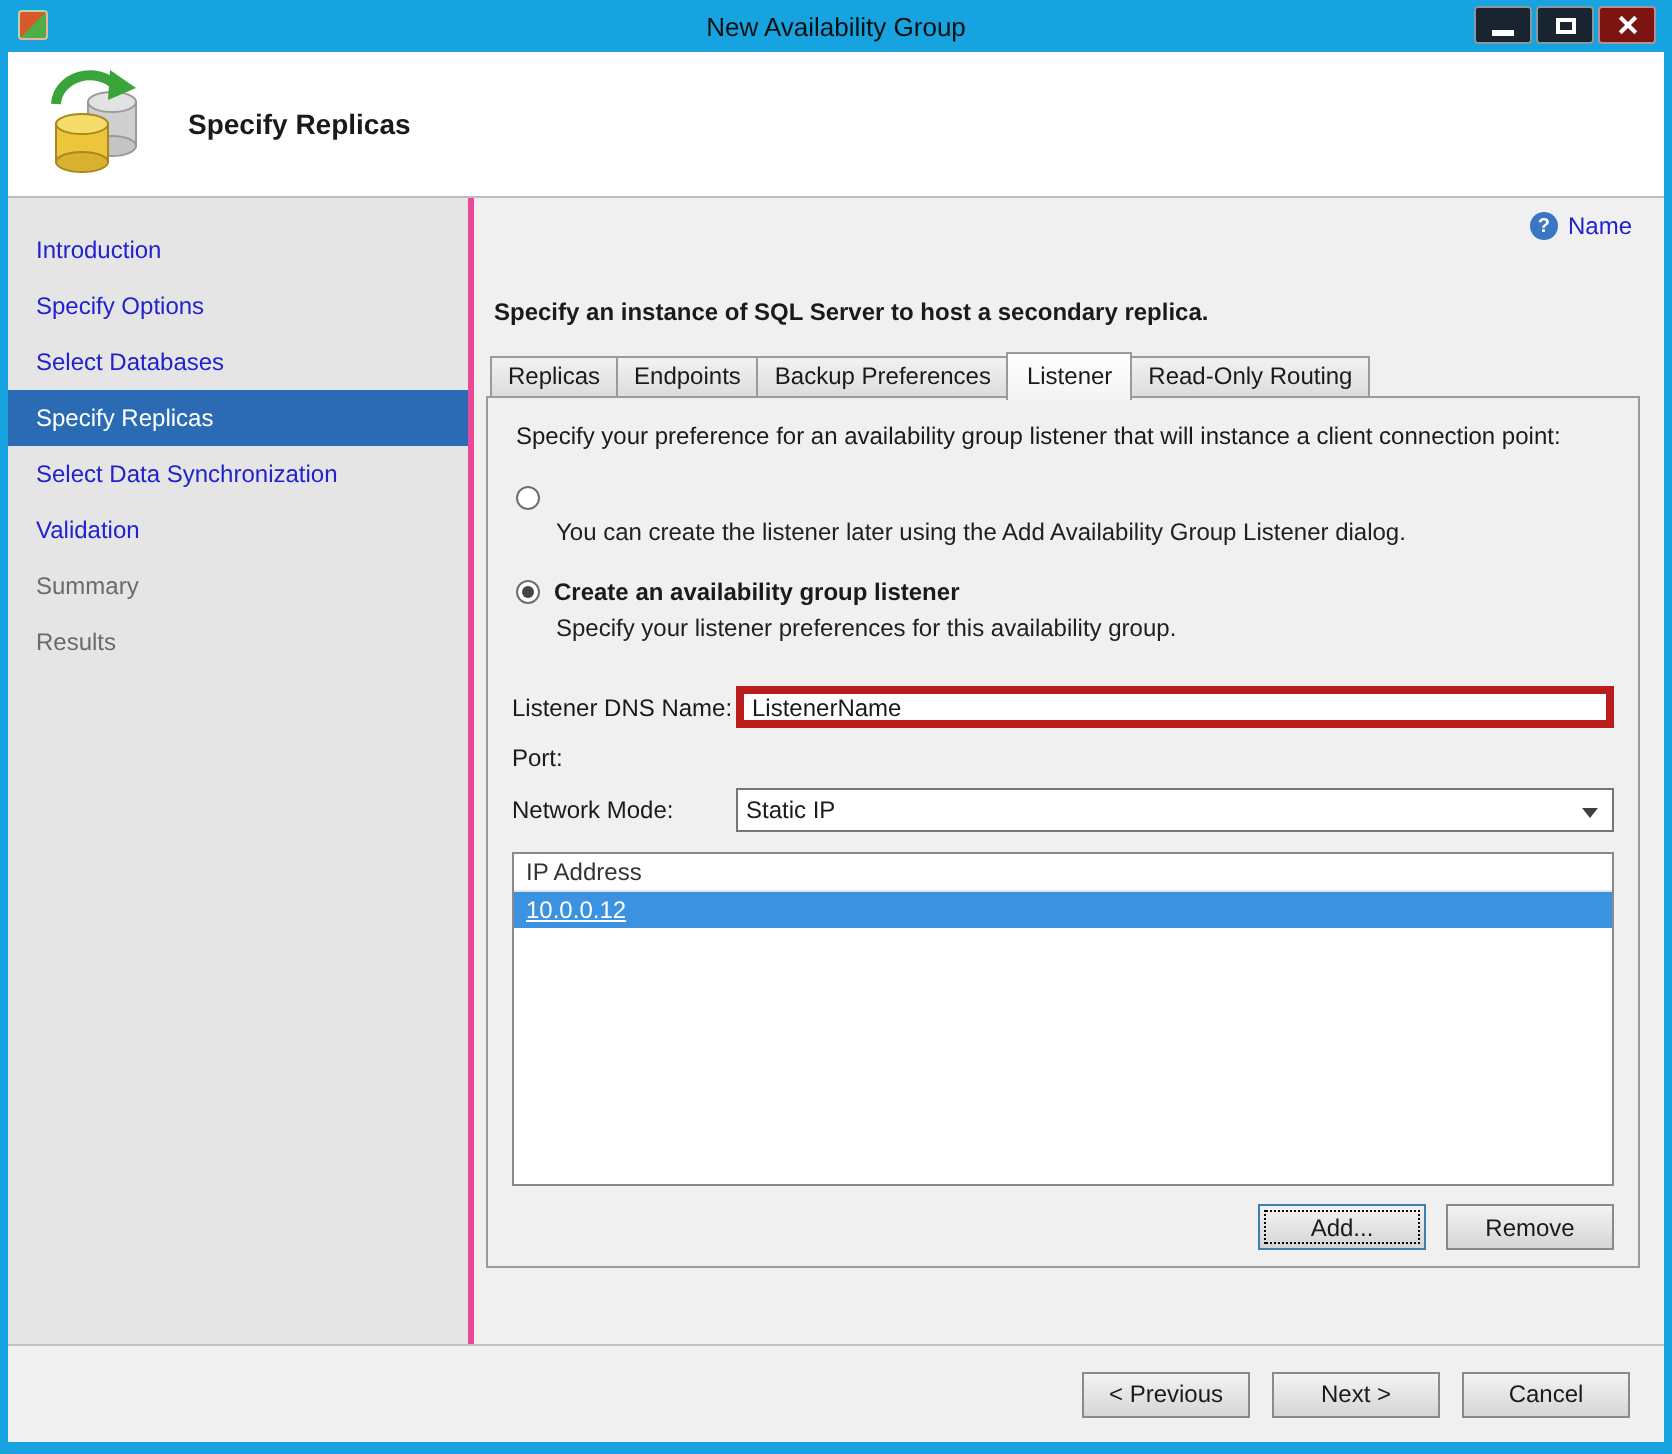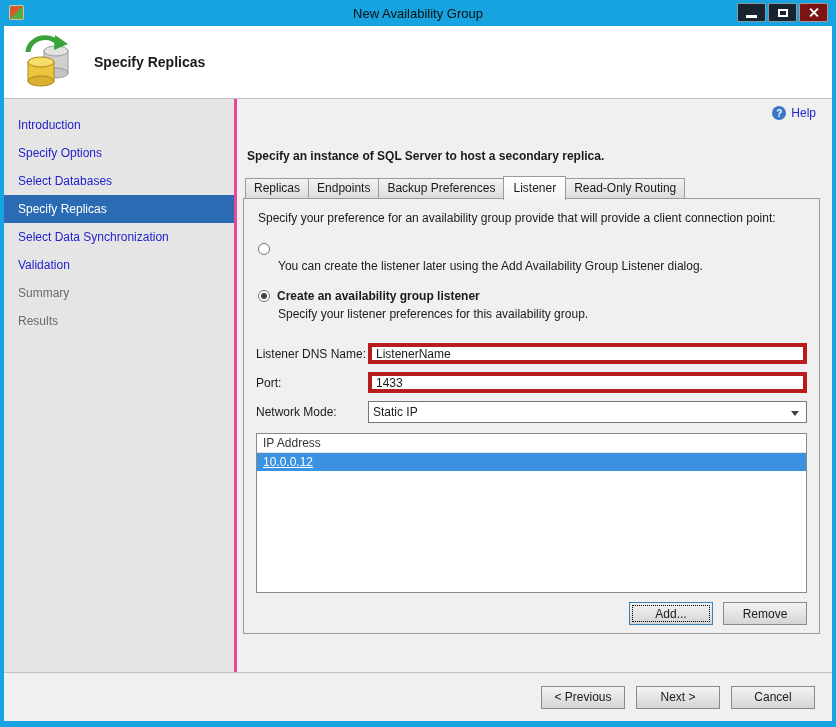--- a/index.html
+++ b/index.html
@@ -143,56 +143,55 @@
         <div class="nav-item link">Select Data Synchronization</div>
         <div class="nav-item link">Validation</div>
         <div class="nav-item disabled">Summary</div>
         <div class="nav-item disabled">Results</div>
       </div>
 
       <div class="main">
 
         <div class="help">
           <span class="help-circle">?</span>
-          <span class="help-label">Help</span>
+          <span class="help-label">Name</span>
         </div>
 
         <div class="instruction">Specify an instance of SQL Server to host a secondary replica.</div>
 
         <div class="tabs">
           <span class="tab">Replicas</span>
           <span class="tab">Endpoints</span>
           <span class="tab">Backup Preferences</span>
           <span class="tab active">Listener</span>
           <span class="tab">Read-Only Routing</span>
         </div>
 
         <div class="panel">
 
-          <div class="panel-intro">Specify your preference for an availability group provide that will provide a client connection point:</div>
+          <div class="panel-intro">Specify your preference for an availability group listener that will instance a client connection point:</div>
 
           <div class="radio-row">
             <span class="radio"></span>
           </div>
           <div class="radio-desc">You can create the listener later using the Add Availability Group Listener dialog.</div>
 
           <div class="radio-row">
             <span class="radio checked"></span>
             <span class="radio-label">Create an availability group listener</span>
           </div>
           <div class="radio-desc">Specify your listener preferences for this availability group.</div>
 
           <div class="form">
             <div class="form-row">
               <span class="form-label">Listener DNS Name:</span>
               <input class="text-input" type="text" value="ListenerName" style="">
             </div>
             <div class="form-row">
               <span class="form-label">Port:</span>
-              <input class="text-input" type="text" value="1433" style="">
             </div>
             <div class="form-row">
               <span class="form-label">Network Mode:</span>
               <div class="select">
                 <span>Static IP</span>
                 <span class="select-caret"></span>
               </div>
             </div>
           </div>
 

